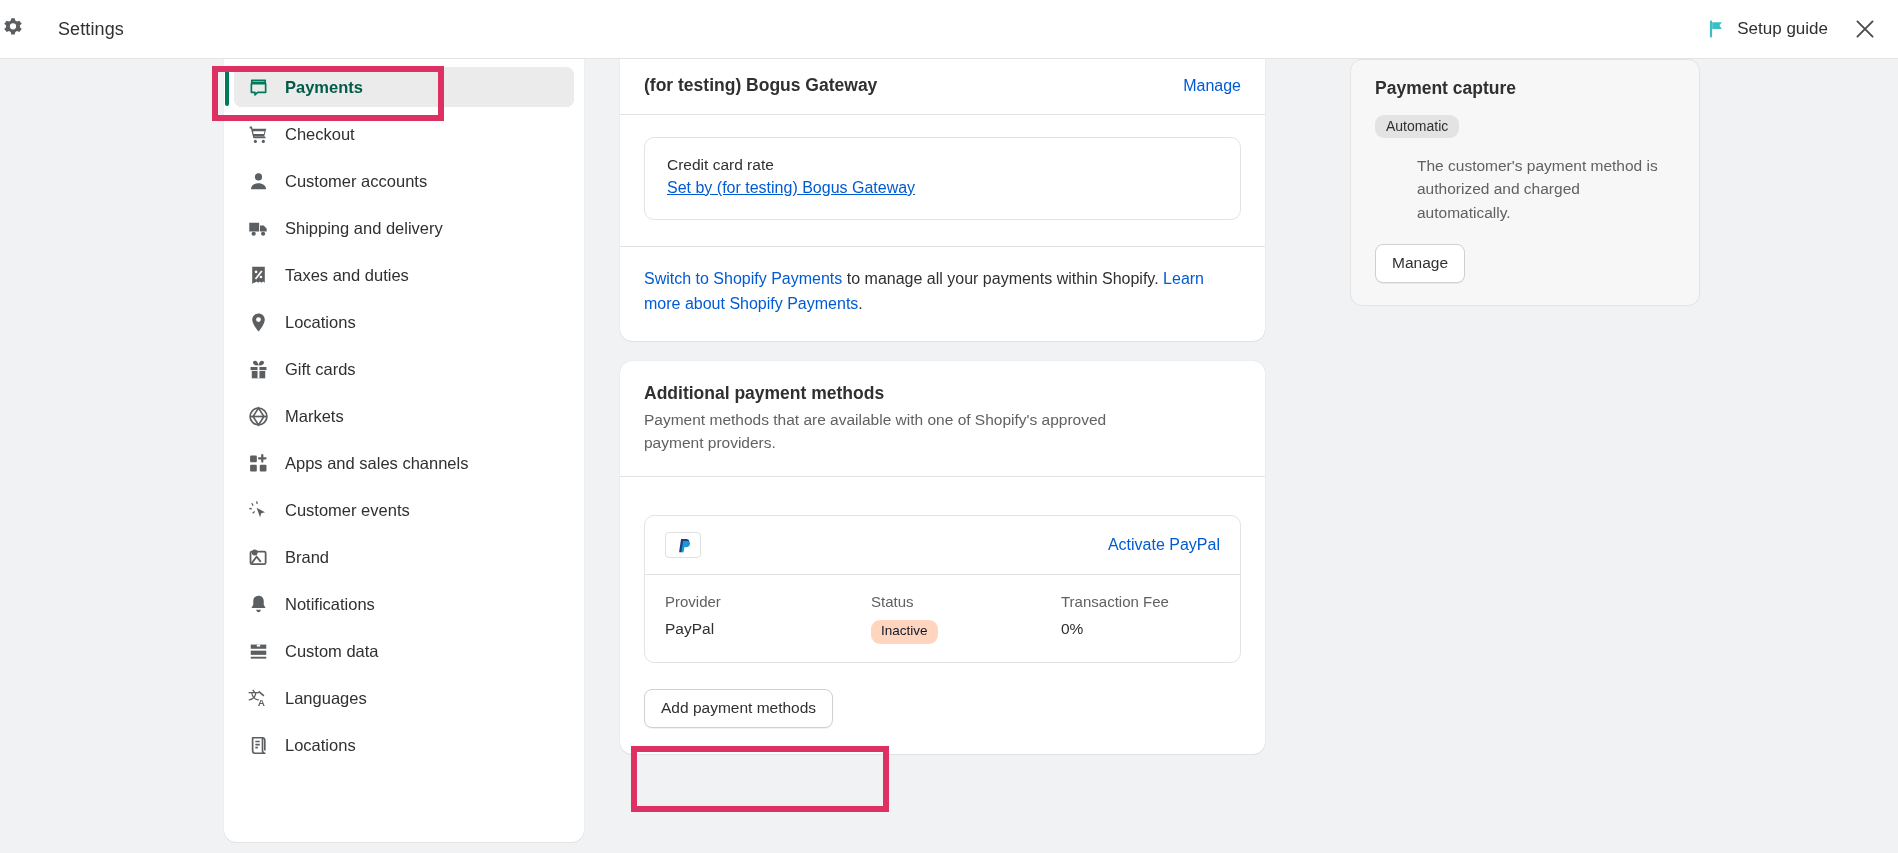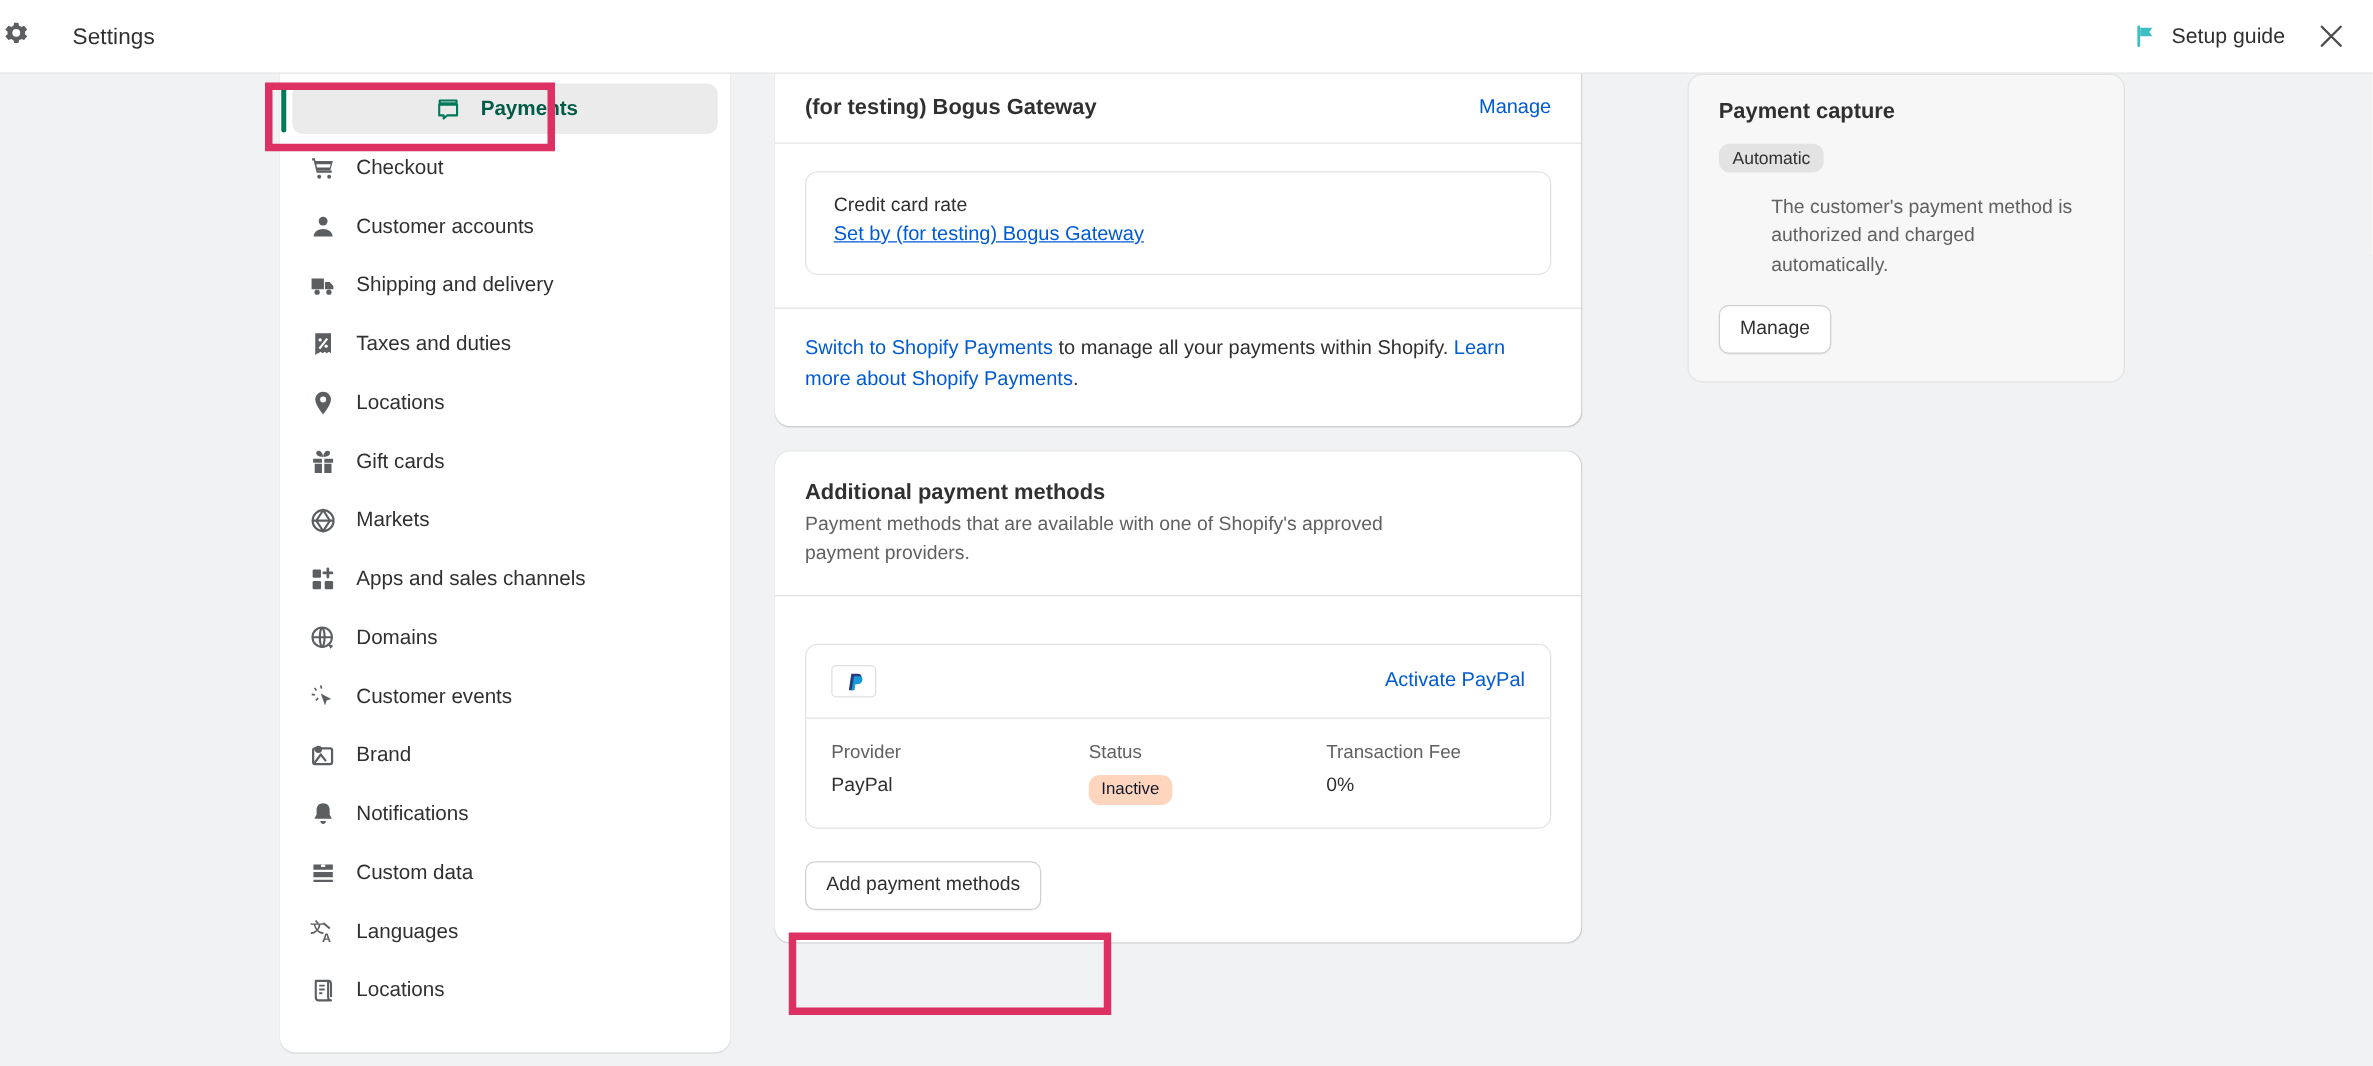--- a/index.html
+++ b/index.html
@@ -80,21 +80,20 @@
     position: relative;
     cursor: pointer;
     color: #303030;
     font-size: 16.5px;
   }
   .nav-item .ic { width: 21px; height: 21px; flex: 0 0 21px; display:block; }
   .nav-item.selected {
     background: #ebebeb;
     color: #005c46;
     font-weight: 600;
-    justify-content: center;
   }
   .nav-item.selected::before {
     content: "";
     position: absolute;
     left: -9px; top: 1px;
     width: 4px; height: 38px;
     background: #00785a;
     border-radius: 2px;
   }
   .sidebar-hover-strip {
@@ -352,28 +351,20 @@
         <div class="nav-item">
           <span class="ic"><svg viewBox="0 0 20 20" fill="#5c5f62">
               <rect x="2" y="2.4" width="6.4" height="6.4" rx="1"></rect>
               <rect x="2" y="11.2" width="6.4" height="6.4" rx="1"></rect>
               <rect x="11.2" y="11.2" width="6.4" height="6.4" rx="1"></rect>
               <path d="M13.6 2v6.2M10.5 5.1h6.2" stroke="#5c5f62" stroke-width="2.1" stroke-linecap="round"></path>
             </svg></span>
           <span>Apps and sales channels</span>
         </div>
         <div class="nav-item">
-          <span class="ic"><svg viewBox="0 0 20 20" fill="none" stroke="#5c5f62" stroke-width="1.6">
-              <circle cx="9.3" cy="9.3" r="7.4"></circle>
-              <path d="M1.9 9.3h14.8M9.3 1.9c2.4 2.3 2.4 12.5 0 14.8M9.3 1.9c-2.4 2.3-2.4 12.5 0 14.8"></path>
-              <path d="M13.6 14.2l4.2 1.6-2.2 2.2z" fill="#5c5f62" stroke="none"></path>
-            </svg></span>
-          <span>Domains</span>
-        </div>
-        <div class="nav-item">
           <span class="ic"><svg viewBox="0 0 20 20" fill="#5c5f62">
               <path d="M8.2 7.4l8 4.3-3.6 1-1.1 3.8z"></path>
               <path d="M4.2 2.8l1.2 2.2-1.1.6-1.2-2.2zM1.4 7.4l2.4.5-.2 1.2-2.4-.4zM8.9 1.2l.4 2.5-1.2.2-.5-2.5zM4 12.1l1.9-1.6.8 1-1.9 1.6z"></path>
             </svg></span>
           <span>Customer events</span>
         </div>
         <div class="nav-item">
           <span class="ic"><svg viewBox="0 0 20 20" fill="none" stroke="#5c5f62" stroke-width="1.7">
               <rect x="2.4" y="4.4" width="14.4" height="12" rx="1.4"></rect>
               <path d="M3.4 15.6l4.8-6.4 4 5" fill="none"></path>

